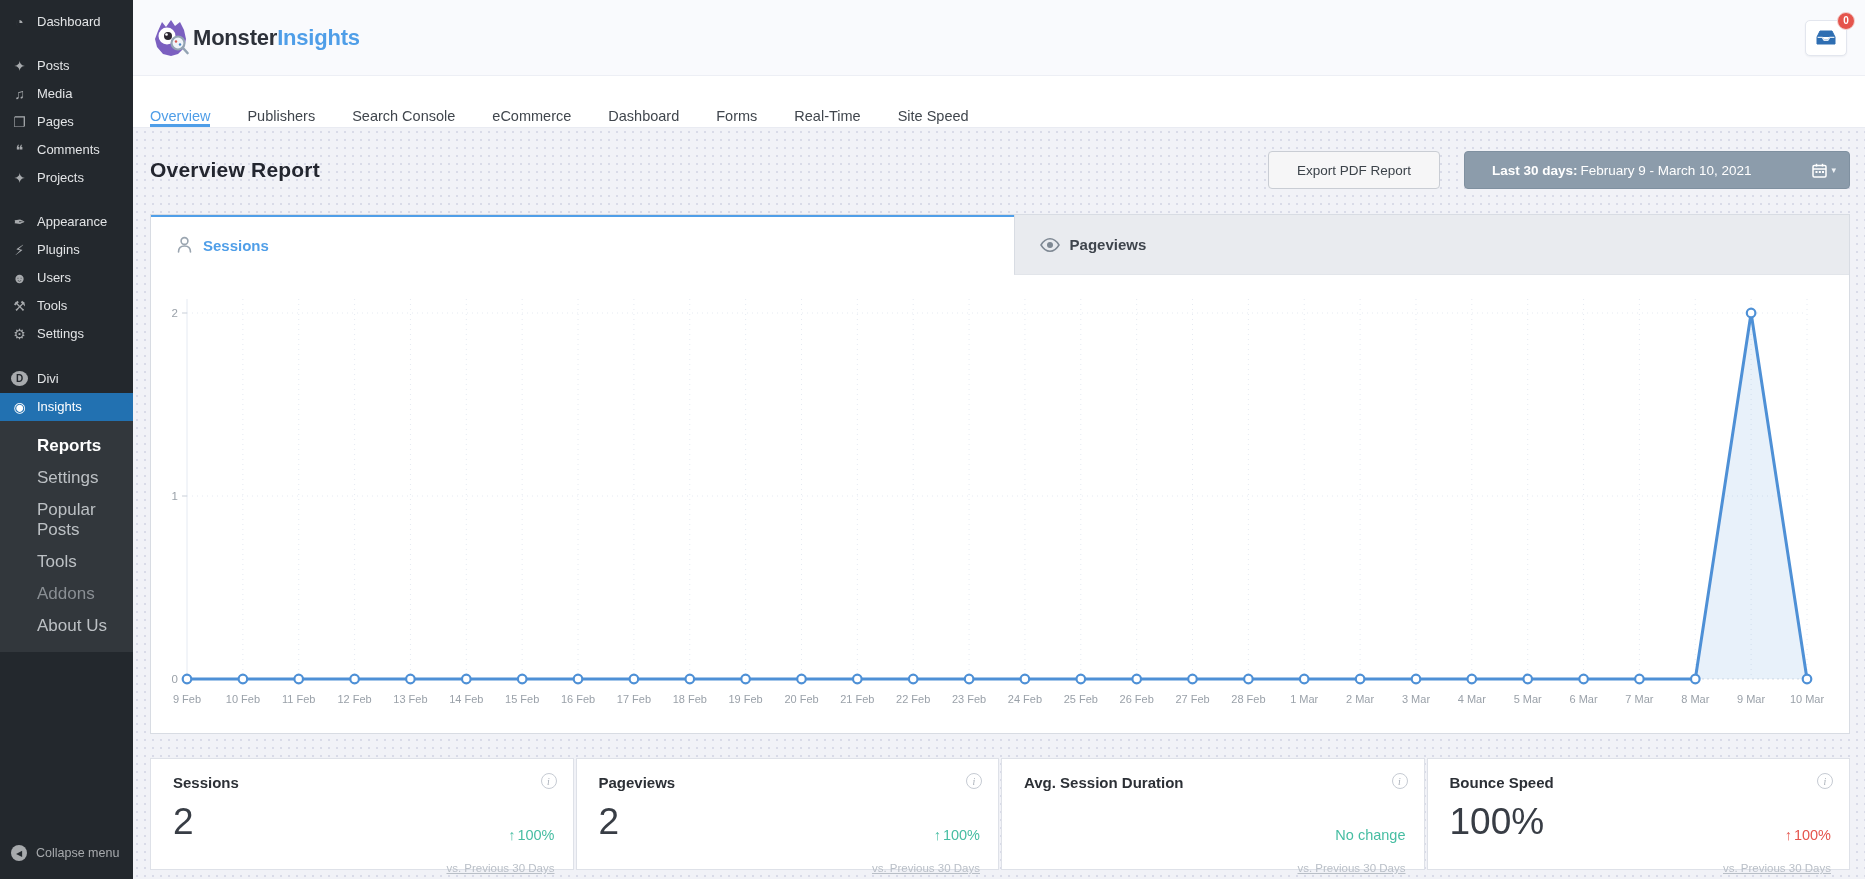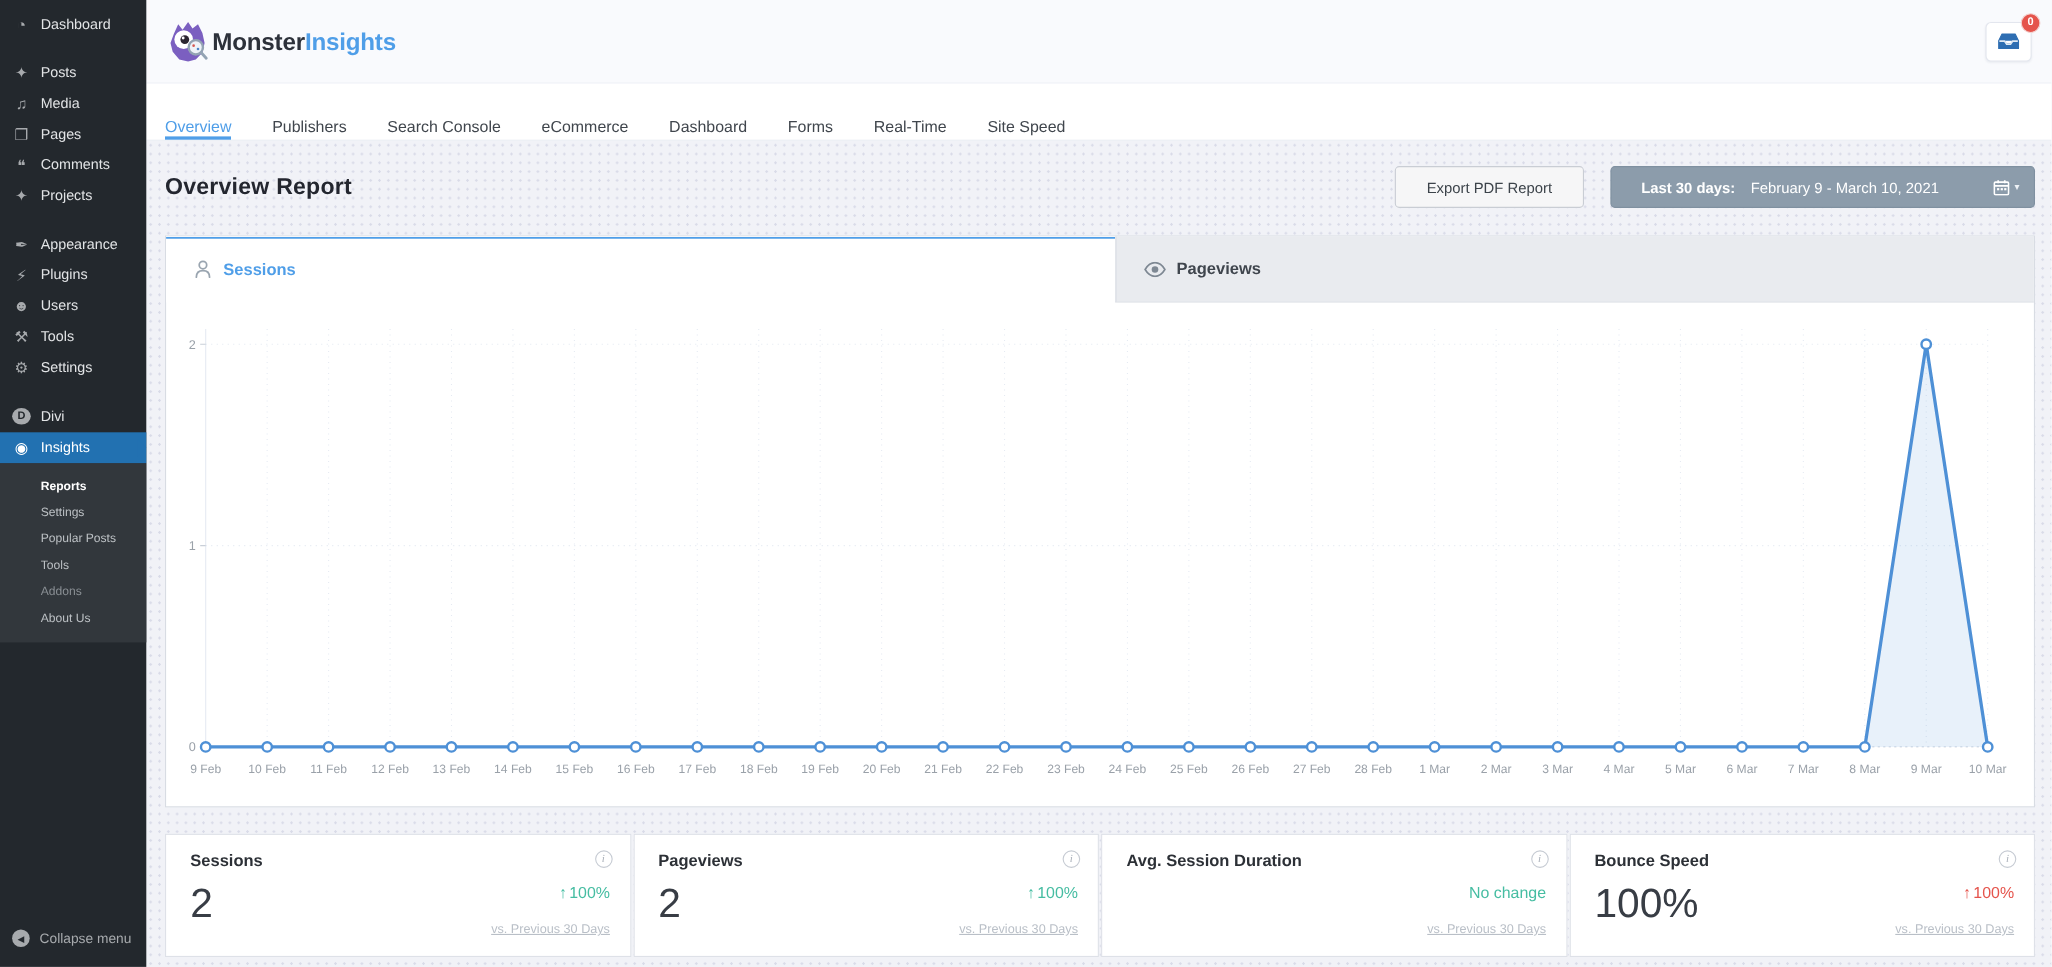--- a/index.html
+++ b/index.html
@@ -28,21 +28,21 @@
     content:""; position:absolute; right:-8px; top:50%; margin-top:-8px;
     border:8px solid transparent; border-left-color:#2271b1;
   }
   .round-badge {
     display:inline-flex; align-items:center; justify-content:center;
     width:15px; height:15px; border-radius:50%; background:#a7aaad; color:#23282d;
     font-size:10px; font-weight:bold;
   }
   .menu-gap { height:16px; }
   .submenu { background:#32373c; padding:9px 0 10px; }
-  .submenu-item { padding:6px 6px 6px 37px; color:#bcc0c4; font-size:11px; cursor:pointer; }
+  .submenu-item { padding:6px 6px 6px 37px; color:#bcc0c4; font-size:17px; cursor:pointer; }
   .submenu-item.current { color:#fff; font-weight:bold; }
   .submenu-item.dim { color:#8a8f94; }
   .sidebar-spacer { flex:1; }
   .collapse-item { display:flex; align-items:center; gap:9px; padding:10px 11px 18px; color:#a7aaad; font-size:12.5px; cursor:pointer; }
   .collapse-circle {
     width:16px; height:16px; border-radius:50%; background:#a7aaad; color:#23282d;
     display:inline-flex; align-items:center; justify-content:center; font-size:8px;
   }
 
   
@@ -87,21 +87,21 @@
   .header-actions { display:flex; gap:24px; align-items:center;margin-left:37px; }
   .export-btn {
     height:38px; padding:0 28px; background:#f6f6f7; border:1px solid #c9cdd4; border-radius:4px;
     font-size:13.5px; color:#3c434a; cursor:pointer; font-family:inherit;
   }
   .date-btn {
     height:38px; min-width:386px; display:flex; align-items:center; justify-content:space-between;
     background:#8c9cab; border:1px solid #7f90a0; border-radius:4px; color:#fff; font-size:13.5px;
     cursor:pointer; font-family:inherit; padding:0 13px 0 27px;
   }
-  .date-main { display:flex; gap:14px; align-items:center;text-align:center; }
+  .date-main { display:flex; gap:3px; align-items:center;text-align:center; }
   .date-prefix { font-weight:bold; }
   .date-icons { display:flex; align-items:center; gap:4px; }
   .caret { font-size:9px; color:#eef2f6; }
 
   .chart-panel { background:#fff; border:1px solid #d8dce3; }
   .chart-tabs { display:flex; height:60px; }
   .ctab { display:flex; align-items:center; gap:10px; font-size:15px; font-weight:bold; cursor:pointer; padding-left:25px; }
   .ctab.sessions { width:50.8%; color:#4f9ee8; background:#fff; box-shadow:inset 0 2px 0 #4f9ee8; }
   .ctab.pageviews { flex:1; color:#3f454d; background:#e9ebef; border-left:1px solid #d8dce3; border-bottom:1px solid #e2e5ea; }
   .chart-body { padding:8px 16px 4px 14px; }
@@ -110,21 +110,21 @@
   .stats-row { display:grid; grid-template-columns:repeat(4,1fr); gap:2px; margin-top:24px; }
   .stat-card { background:#fff; border:1px solid #dee1e8; padding:15px 18px 18px 22px; position:relative; height:112px; }
   .stat-title { font-size:15px; font-weight:bold; color:#2c3036; }
   .info-icon {
     position:absolute; top:14px; right:16px; width:16px; height:16px; border:1px solid #c6cbd3;
     border-radius:50%; color:#aab0b9; font-size:10px; display:flex; align-items:center; justify-content:center;
     font-family:"Liberation Serif",serif; font-style:italic;
   }
   .stat-value { font-size:37px; color:#383d45; margin-top:12px; line-height:1; }
   .stat-change { position:absolute; right:18px; top:45px; text-align:right; }
-  .change-line { font-size:14.5px; }
+  .change-line { font-size:14.5px;margin-top:23px; }
   .change-line .arrow { font-weight:bold; margin-right:2px; }
   .positive { color:#46bda2; }
   .negative { color:#e5544c; }
   .change-note { font-size:11.5px; color:#b9bfc7; margin-top:19px;text-decoration:underline; }
 </style>
 </head>
 <body>
 
 <div class="root">
 

